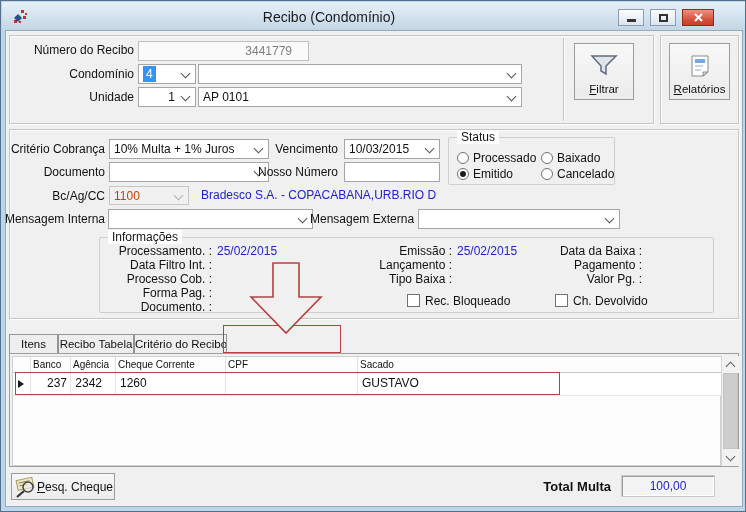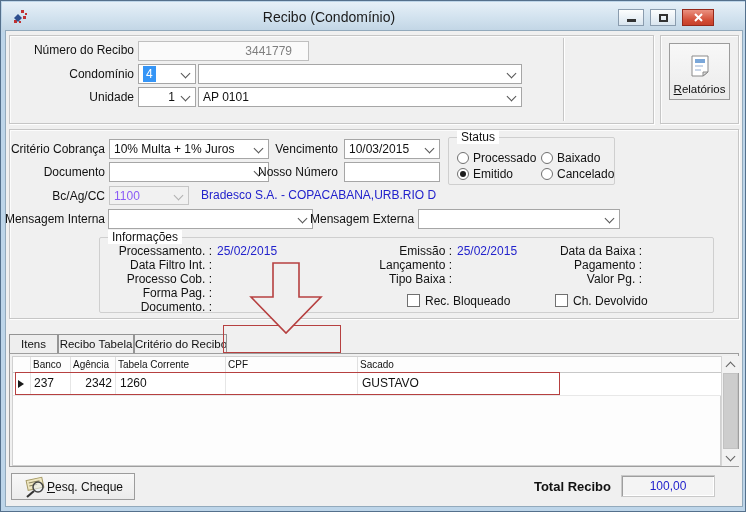--- a/index.html
+++ b/index.html
@@ -36,21 +36,21 @@
   
   .lbl{font-size:12px;color:#111;white-space:nowrap;}
   .ta-r{text-align:right;}
   .blue{color:var(--value-blue);}
   .bold{font-weight:bold;}
   
   .tb,.combo{background:#fff;border:1px solid #a6a6a6;box-sizing:border-box;
     font-size:12px;line-height:18px;white-space:nowrap;overflow:hidden;}
   .tb.disabled{background:#fafafa;border-color:#bfbfbf;color:#7f7f7f;}
   .combo{padding-left:4px;}
-  .combo.disabled{background:#f1f1f1;border-color:#c6c6c6;color:#8b5cf6;}
+  .combo.disabled{background:#f1f1f1;border-color:#c6c6c6;color:#c2410c;}
   .chev{position:absolute;right:6px;top:5px;width:6px;height:6px;
     border-right:1.6px solid #555;border-bottom:1.6px solid #555;transform:rotate(45deg);}
   .combo.disabled .chev{border-color:#b0b0b0;}
   .selhl{display:inline-block;background:var(--selection-blue);color:#fff;padding:0 3px;line-height:16px;margin-top:1px;}
   
   .grp{border:1px solid #cfcfcf;border-radius:2px;box-sizing:border-box;}
   .grp-legend{position:absolute;top:-8px;left:8px;background:#ffffff;padding:0 4px;font-size:12px;}
   
   .radio{width:12px;height:12px;border:1px solid #707070;border-radius:50%;background:#fff;box-sizing:border-box;}
   .radio.on::after{content:"";display:block;width:6px;height:6px;margin:2px;border-radius:50%;background:#1d1d1d;}
@@ -135,20 +135,26 @@
   <div class="abs lbl ta-r" style="left:8px;top:89px;width:125px;">Unidade</div>
   <div class="abs combo ta-r" style="left:137px;top:86px;width:58px;height:20px;padding-right:20px;">
     <span>1</span>
     <span class="chev"></span>
   </div>
   <div class="abs combo" style="left:197px;top:86px;width:324px;height:20px;">
     <span>AP 0101</span>
     <span class="chev"></span>
   </div>
 
+  <div class="abs btn btn-big" style="left:573px;top:42px;width:60px;height:57px;">
+    <svg width="28" height="24" viewBox="0 0 28 24">
+      <polygon points="2,2 26,2 16,12 16,20 11,17 11,12" fill="#e0e4e9" stroke="#5f6e7e" stroke-width="1.5"></polygon>
+    </svg>
+    <span><span class="u">F</span><span>iltrar</span></span>
+  </div>
 
   <div class="abs panel" style="left:659px;top:34px;width:79px;height:89px;"></div>
   <div class="abs btn btn-big" style="left:668px;top:42px;width:61px;height:57px;">
     <svg width="24" height="24" viewBox="0 0 24 24">
       <path d="M4 2 h16 v16 l-5 4 H4 Z" fill="#ffffff" stroke="#8a8a8a"></path>
       <path d="M20 18 l-5 4 v-4 Z" fill="#dcdcdc" stroke="#8a8a8a"></path>
       <rect x="7" y="5" width="10" height="4" fill="#7aa7d9" stroke="#557. 0" stroke-width="0"></rect>
       <rect x="7" y="11" width="8" height="2" fill="#c9d6e8"></rect>
       <rect x="7" y="15" width="6" height="2" fill="#c9d6e8"></rect>
     </svg>
@@ -243,56 +249,56 @@
   <div class="abs tab" style="left:57px;top:333px;width:76px;height:19px;">Recibo Tabela</div>
   <div class="abs tab" style="left:133px;top:333px;width:93px;height:19px;">Critério do Recibo</div>
   <div class="abs redbox" style="left:222px;top:324px;width:118px;height:28px;z-index:4;"></div>
 
   <div class="abs tabpanel" style="left:8px;top:352px;width:730px;height:114px;">
     <div class="abs gridarea" style="left:2px;top:2px;width:709px;height:110px;">
 
       <div class="abs gh" style="left:0;top:0;width:18px;height:16px;"></div>
       <div class="abs gh" style="left:18px;top:0;width:40px;height:16px;">Banco</div>
       <div class="abs gh" style="left:58px;top:0;width:45px;height:16px;">Agência</div>
-      <div class="abs gh" style="left:103px;top:0;width:110px;height:16px;">Tabela Corrente</div>
+      <div class="abs gh" style="left:103px;top:0;width:110px;height:16px;">Cheque Corrente</div>
       <div class="abs gh" style="left:213px;top:0;width:132px;height:16px;">CPF</div>
       <div class="abs gh" style="left:345px;top:0;width:364px;height:16px;border-right:none;">Sacado</div>
 
       <div class="abs" style="left:0;top:16px;width:709px;height:22px;background:#fff;border-bottom:1px solid #e8e8e8;">
         <div class="abs gc" style="left:0;top:0;width:18px;height:22px;">
           <span class="rowmarker abs" style="left:5px;top:7px;"></span>
         </div>
-        <div class="abs gc ta-r" style="left:18px;top:0;width:40px;height:22px;padding-right:16px;">237</div>
-        <div class="abs gc ta-r" style="left:58px;top:0;width:45px;height:22px;padding-right:3px;">2342</div>
+        <div class="abs gc ta-r" style="left:18px;top:0;width:40px;height:22px;padding-right:3px;">237</div>
+        <div class="abs gc ta-r" style="left:58px;top:0;width:45px;height:22px;padding-right:13px;">2342</div>
         <div class="abs gc" style="left:103px;top:0;width:110px;height:22px;padding-left:4px;">1260</div>
         <div class="abs gc" style="left:213px;top:0;width:132px;height:22px;padding-left:4px;"></div>
         <div class="abs gc" style="left:345px;top:0;width:364px;height:22px;padding-left:4px;border-right:none;">GUSTAVO</div>
       </div>
       <div class="abs redbox" style="left:2px;top:15px;width:545px;height:23px;z-index:2;"></div>
     </div>
 
     <div class="abs sb" style="left:711px;top:2px;width:17px;height:110px;">
       <div class="abs sb-btn" style="left:0;top:0;">
         <span class="sb-chev" style="transform:rotate(-135deg);margin-top:3px;"></span>
       </div>
       <div class="abs sb-thumb" style="left:1px;top:17px;width:15px;height:76px;"></div>
       <div class="abs sb-btn" style="left:0;top:93px;">
         <span class="sb-chev" style="transform:rotate(45deg);margin-bottom:2px;"></span>
       </div>
     </div>
   </div>
 
-  <div class="abs btn" style="left:10px;top:472px;width:124px;height:27px;gap:0;font-size:12px;">
+  <div class="abs btn" style="left:10px;top:472px;width:104px;height:27px;gap:0;font-size:12px;">
     <svg width="24" height="22" viewBox="0 0 24 22">
       <g transform="rotate(-12 11 8)">
         <rect x="4" y="3" width="16" height="10" fill="#efe7c2" stroke="#a59a66"></rect>
         <line x1="6" y1="6" x2="17" y2="6" stroke="#8a845f"></line>
         <line x1="6" y1="9" x2="14" y2="9" stroke="#8a845f"></line>
       </g>
       <circle cx="15" cy="11" r="5" fill="rgba(235,243,250,0.55)" stroke="#444" stroke-width="1.5"></circle>
       <line x1="11" y1="15" x2="4" y2="21" stroke="#333" stroke-width="2.2"></line>
     </svg>
     <span><span class="u">P</span><span>esq. Cheque</span></span>
   </div>
-  <div class="abs lbl ta-r bold" style="left:480px;top:478px;width:130px;font-size:13px;">Total Recibo</div>
+  <div class="abs lbl ta-r bold" style="left:480px;top:478px;width:130px;font-size:13px;">Total Multa</div>
   <div class="abs sunken blue" style="left:620px;top:474px;width:94px;height:22px;">100,00</div>
 
 </div>
 
 </body></html>

